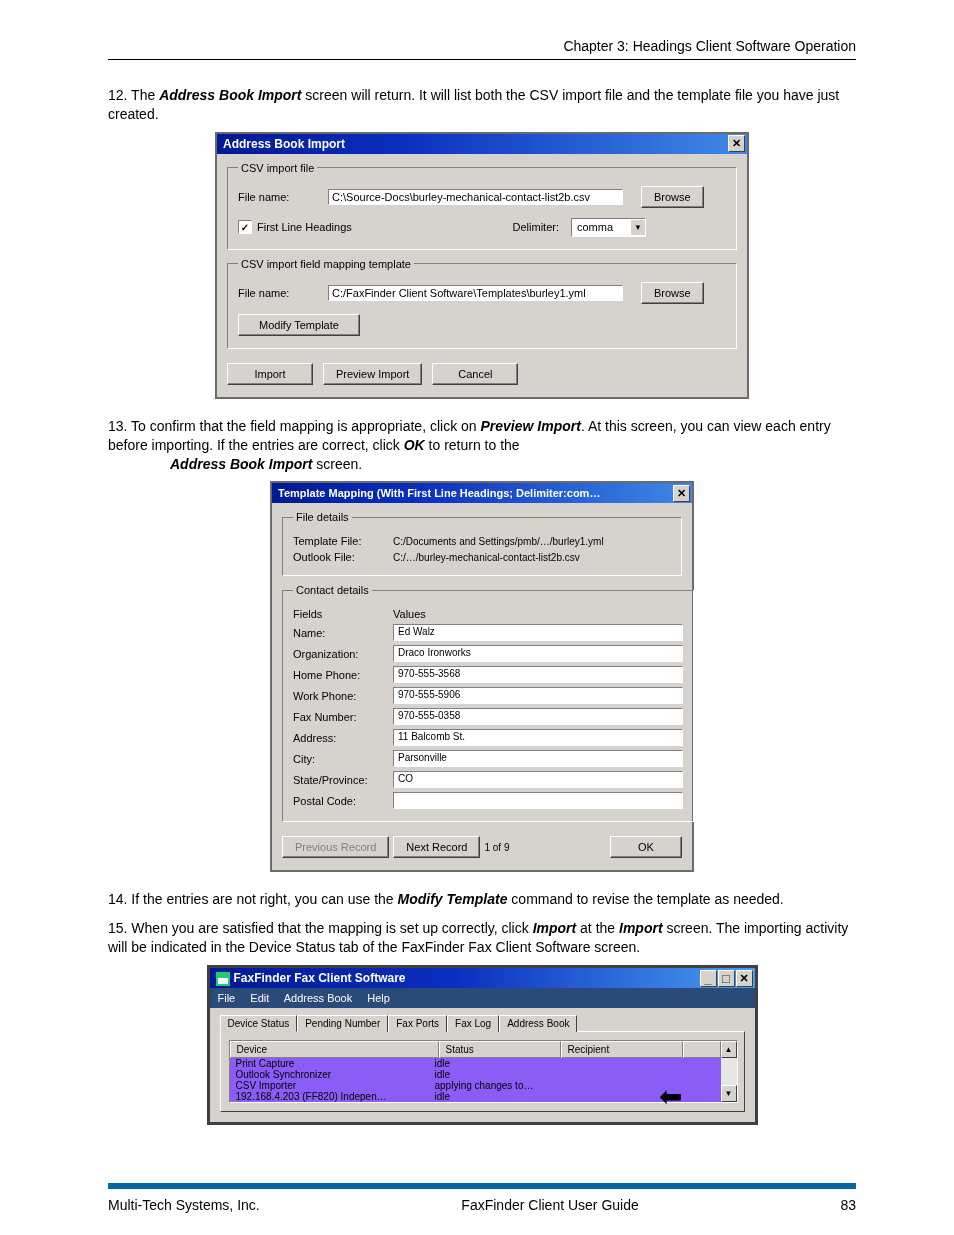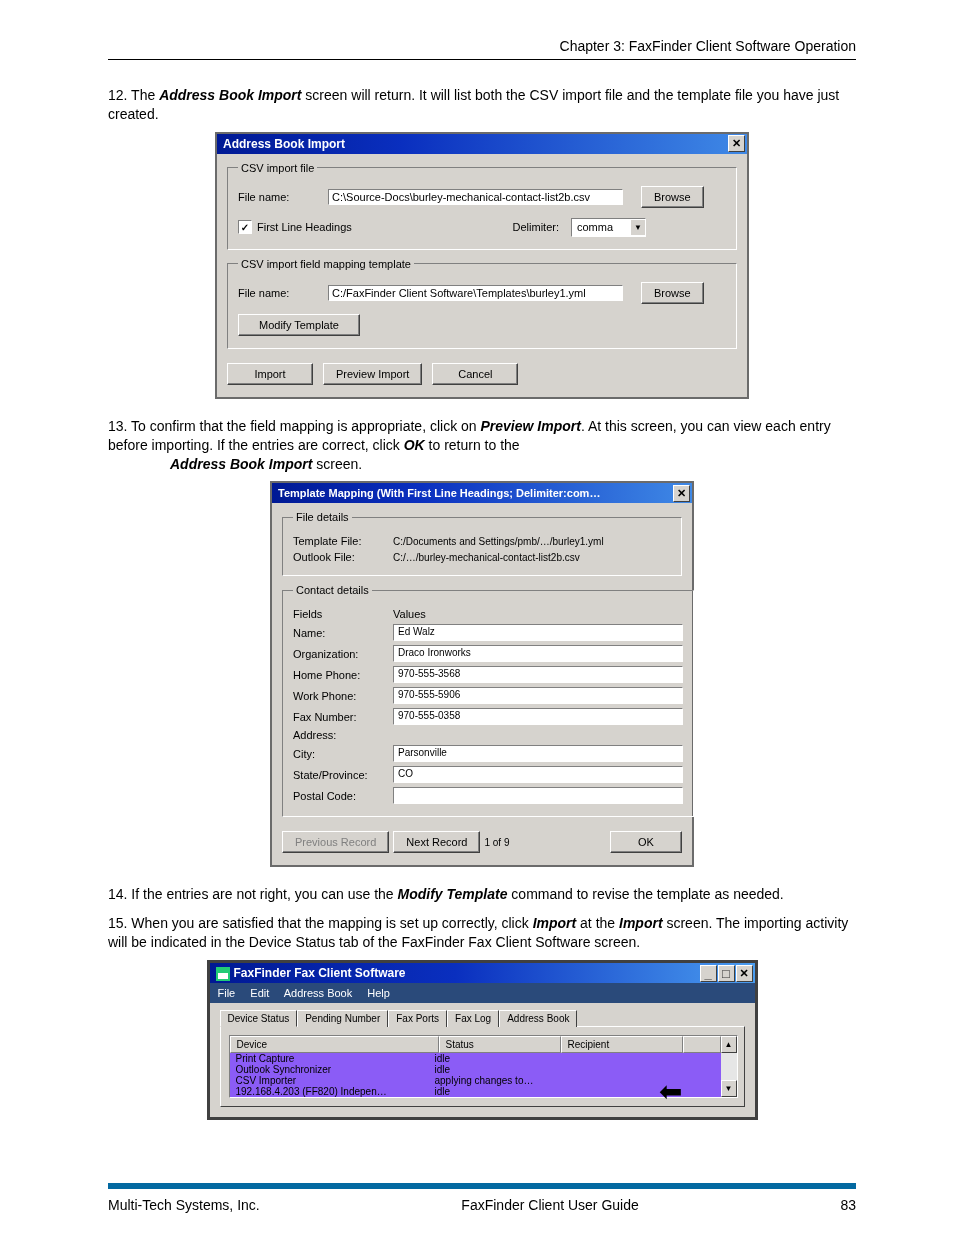--- a/index.html
+++ b/index.html
@@ -42,21 +42,21 @@
 .arrow{font-size:28px;position:relative}
 .ftr{position:absolute;bottom:22px;left:108px;right:98px;border-top:6px solid #0369a1;padding-top:8px;display:flex;font-size:14px}
 .ftr .c{flex:1;text-align:center}
 .ftr .r{text-align:right}
 .appicon{width:14px;height:14px;display:inline-block;vertical-align:middle;margin-right:4px}
 </style>
 </head>
 <body>
 
 <div class="page">
-<div class="hdr">Chapter 3: FaxFinder Client Software Operation</div>
+<div class="hdr">Chapter 3: Headings Client Software Operation</div>
 <div class="hr"></div>
 
 <div class="para"><span>12.</span> <span>The </span><span class="bolditalic">Address Book Import</span><span> screen will return.  It will list both the CSV import file and the template file you have just created.</span></div>
 
 <div class="win" style="width:530px">
  <div class="titlebar">
   <span>Address Book Import</span>
   <span class="closebox">✕</span>
  </div>
  <fieldset>
@@ -138,20 +138,21 @@
           <div class="row">
             <span class="lbl2">Work Phone:</span>
             <span class="txtbox2">970-555-5906</span>
           </div>
           <div class="row">
             <span class="lbl2">Fax Number:</span>
             <span class="txtbox2">970-555-0358</span>
           </div>
           <div class="row">
             <span class="lbl2">Address:</span>
+            <span class="txtbox2">11 Balcomb St.</span>
           </div>
           <div class="row">
             <span class="lbl2">City:</span>
             <span class="txtbox2">Parsonville</span>
           </div>
           <div class="row">
             <span class="lbl2">State/Province:</span>
             <span class="txtbox2">CO</span>
           </div>
           <div class="row">

